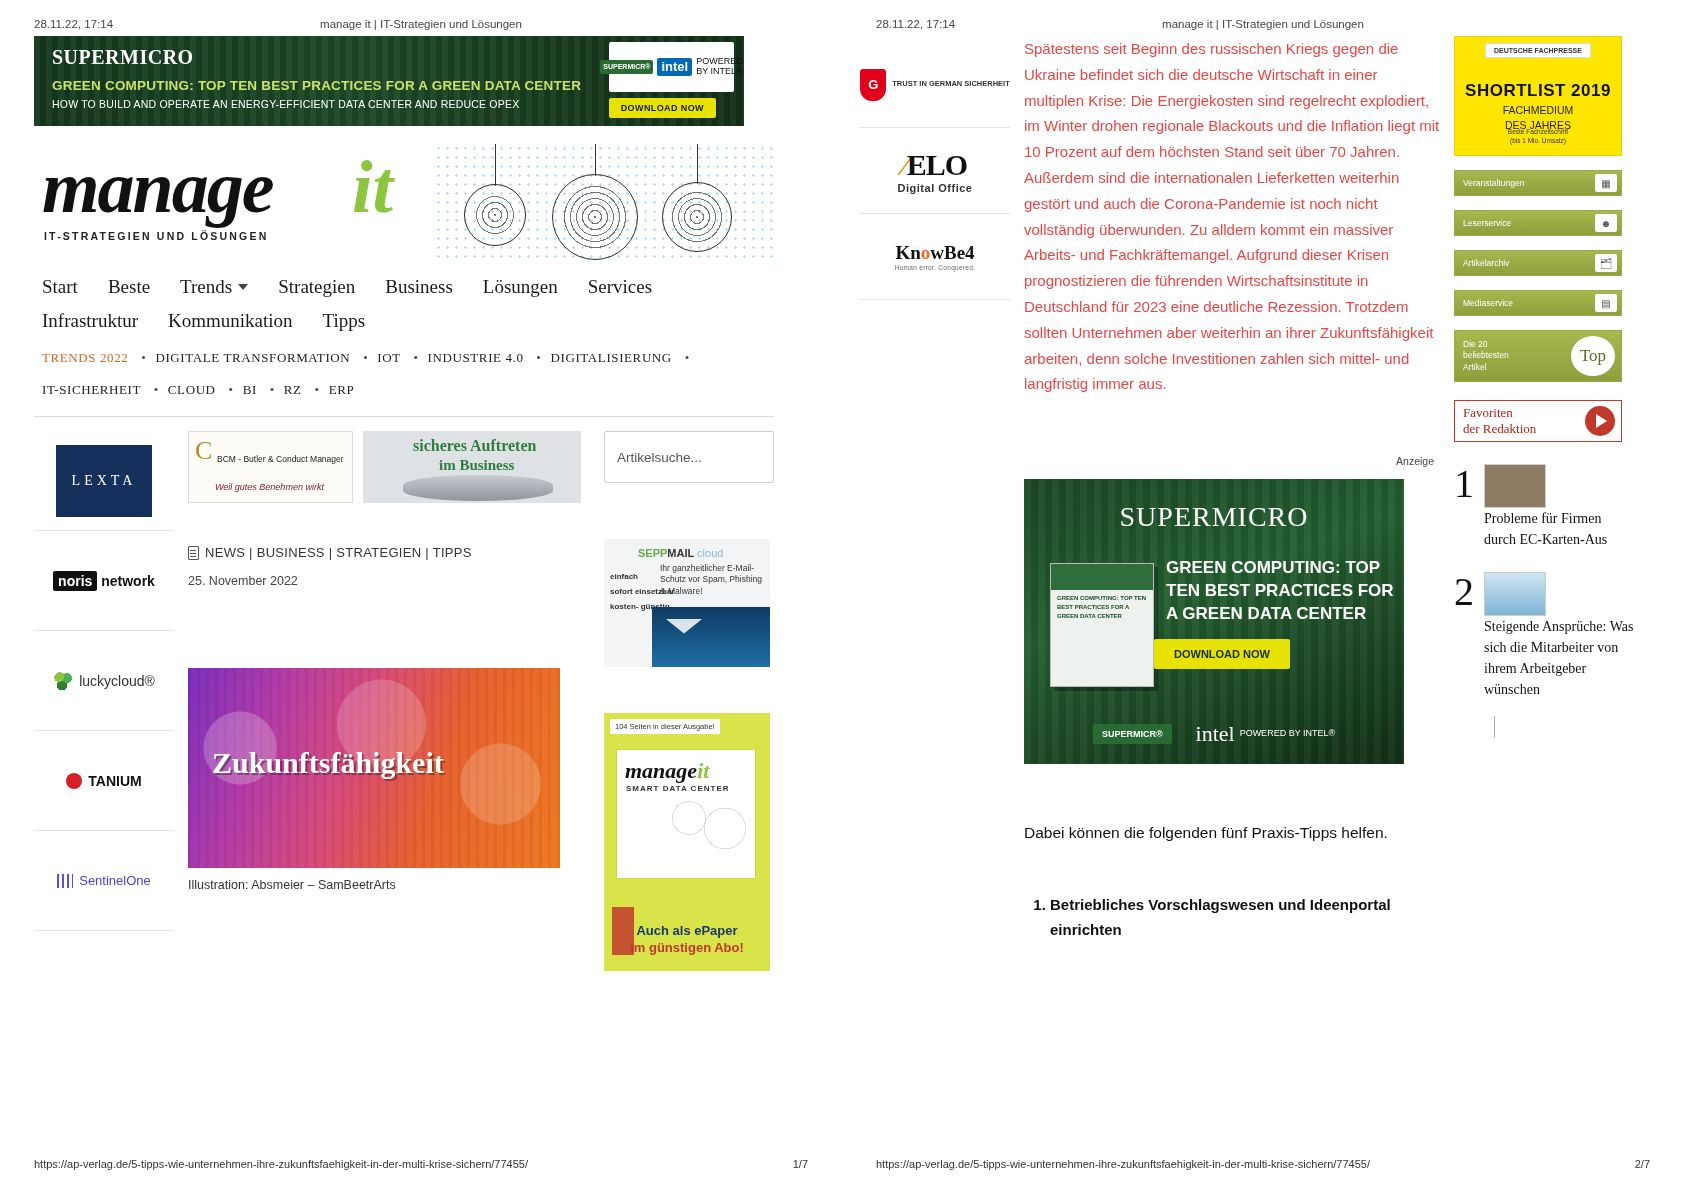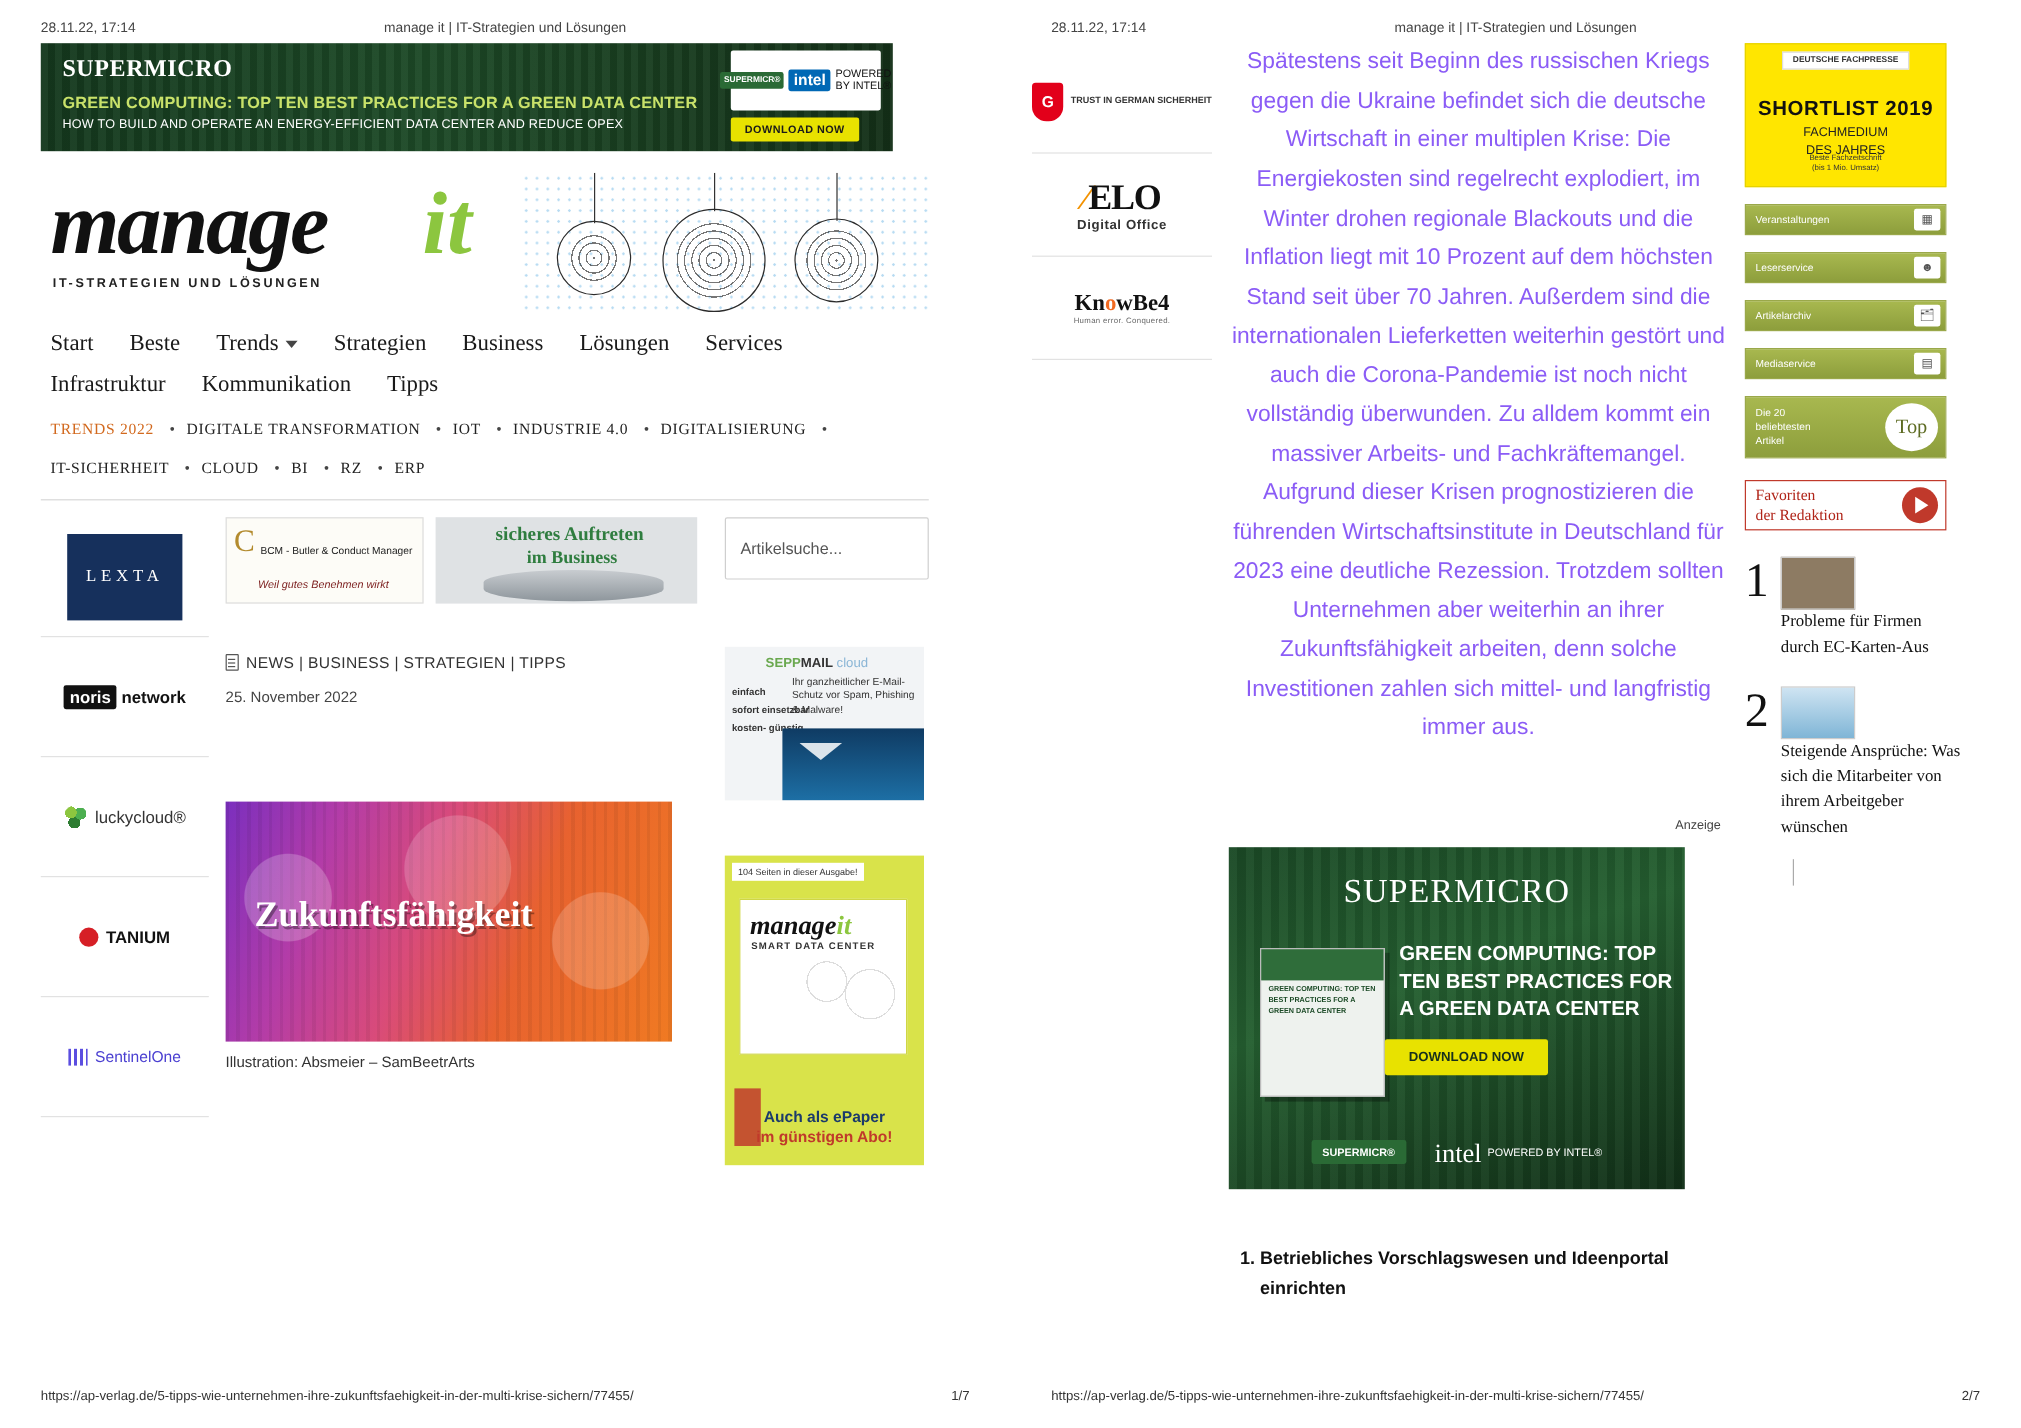--- a/index.html
+++ b/index.html
@@ -133,21 +133,21 @@
   .ad-auftreten .l1 { position:absolute; left:50px; top:6px; font-size:16px; color:#2f7d3f; font-weight:bold; font-family:"Liberation Serif", serif;}
   .ad-auftreten .l2 { position:absolute; left:76px; top:26px; font-size:15px; color:#2f7d3f; font-weight:bold; font-family:"Liberation Serif", serif;}
   .ad-auftreten .plate { position:absolute; left:40px; bottom:2px; width:150px; height:26px;
      background: linear-gradient(180deg,#c8ccd0,#8e969c); border-radius:50%/40%; }
 
   .searchbox {
     width:170px; height:52px; border:1px solid #cfcfcf; border-radius:2px; background:#fff;
     display:flex; align-items:center; padding:0 12px; color:#555; font-size:13.5px;
   }
 
-  .meta-line { display:flex; align-items:flex-start; gap:6px; font-size:13px; color:#333; margin-top: 42px; letter-spacing:.3px;}
+  .meta-line { display:flex; align-items:flex-end; gap:6px; font-size:13px; color:#333; margin-top: 42px; letter-spacing:.3px;}
   .doc-icon { width:11px; height:14px; border:1.5px solid #555; border-radius:1px; position:relative; }
   .doc-icon:after { content:""; position:absolute; left:1px; right:2px; top:3px; height:1px; background:#555; box-shadow:0 3px 0 #555, 0 6px 0 #555; }
 
   .headline {
     font-family:"Liberation Serif", serif; font-size:31px; line-height:1.25; font-weight:normal;
     color:#111; margin-top: 12px;
   }
   .pubdate { font-size:12.5px; color:#444; margin-top: 14px; }
 
   .article-img {
@@ -206,21 +206,21 @@
   .elo { text-align:center; }
   .elo .e { font-family:"Liberation Serif", serif; font-weight:bold; font-size:30px; letter-spacing:-1px; }
   .elo .e .slash { color:#f39200; }
   .elo .d { font-size:11px; font-weight:bold; color:#333; letter-spacing:.5px; }
   .kb { text-align:center; }
   .kb .n { font-family:"Liberation Serif", serif; font-size:19px; font-weight:bold; }
   .kb .n .o { color:#f26a21; }
   .kb .s { font-size:6.5px; color:#666; letter-spacing:.3px; }
 
   .r-main { width: 430px; padding-left: 14px; }
-  .r-para { font-size:19px; line-height:1.72; color:#8b5cf6;text-align:center; }
+  .r-para { font-size:15px; line-height:1.72; color:#ef4444; }
   .anzeige { text-align:right; font-size:10.5px; color:#444; margin-top: 58px; padding-right: 6px;}
   .smc-box {
     margin-top: 12px; width: 380px; height: 285px; position:relative; overflow:hidden;
     background: linear-gradient(160deg,#1b4a26 0%, #256031 40%, #123018 100%);
     color:#fff;
   }
   .smc-box .stripes { position:absolute; inset:0;
     background-image: repeating-linear-gradient(90deg, rgba(255,255,255,.05) 0 7px, rgba(0,0,0,.14) 7px 14px); opacity:.6;}
   .smc-box .brand { position:absolute; left:0; right:0; top:22px; text-align:center; font-family:"Liberation Serif", serif; font-size:28px; letter-spacing:1px;}
   .smc-box .h1 { position:absolute; left:142px; top:78px; font-size:17px; font-weight:bold; line-height:1.35; color:#fff;}
@@ -509,20 +509,21 @@
             <div class="dl">DOWNLOAD NOW</div>
             <div class="footer">
               <span class="sm">SUPERMICR®</span>
               <span class="in">
                 <span class="logo">intel</span>
                 <span>POWERED BY INTEL®</span>
               </span>
             </div>
           </div>
 
+          <div class="r-after">Dabei können die folgenden fünf Praxis-Tipps helfen.</div>
 
           <ol class="r-list">
             <li>Betriebliches Vorschlagswesen und Ideenportal einrichten</li>
           </ol>
         </div>
 
         <div class="r-side">
 
           <div class="shortlist">
             <div class="top">

